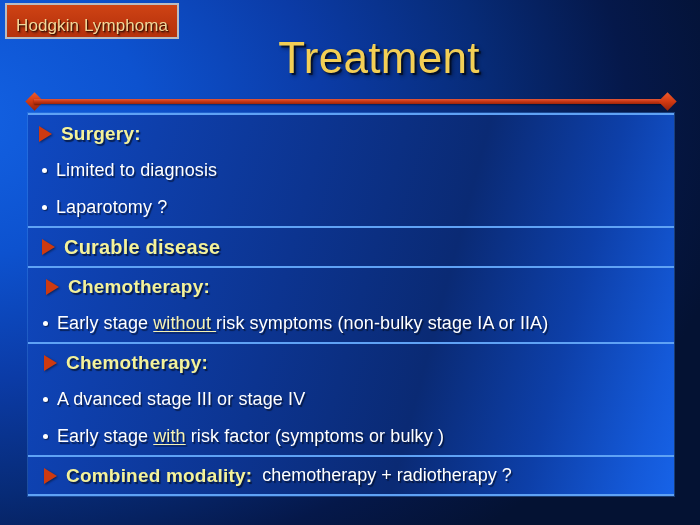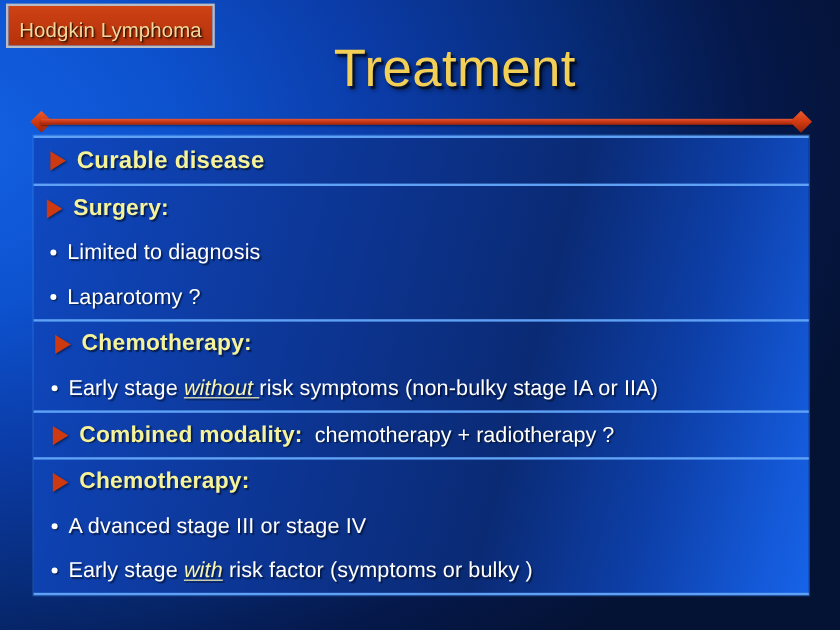--- a/index.html
+++ b/index.html
@@ -117,21 +117,20 @@
   .dot.d2{margin-left:9px;}
   .s-text{
     font-size:18px;font-weight:400;color:#ffffff;
     letter-spacing:.1px;
     text-shadow:1.5px 1.5px 1px rgba(0,0,0,.5);
   }
   .s-text .u{
     color:#f6f3b4;
     text-decoration:underline;
     text-underline-offset:2px;
-    font-style:italic;
   }
 </style>
 </head>
 <body>
 
 <div id="slide">
 
   <div class="banner">
     <span class="banner-text">Hodgkin Lymphoma</span>
   </div>
@@ -140,69 +139,69 @@
 
   <div class="divider">
     <div class="dia left"></div>
     <div class="bar"></div>
     <div class="dia right"></div>
   </div>
 
   <div class="panel">
 
     <div class="row">
+      <div class="headline">
+        <span class="tri ind2"></span>
+        <span class="h-label">Surgery:</span>
+      </div>
+      <div class="subline">
+        <span class="dot d1"></span>
+        <span class="s-text">Limited to diagnosis</span>
+      </div>
+      <div class="subline">
+        <span class="dot d1"></span>
+        <span class="s-text">Laparotomy ?</span>
+      </div>
+    </div>
+
+    <div class="row">
       <div class="headline tall">
         <span class="tri ind1"></span>
         <span class="h-label big">Curable disease</span>
       </div>
     </div>
 
     <div class="row">
       <div class="headline">
-        <span class="tri ind2"></span>
-        <span class="h-label">Surgery:</span>
-      </div>
-      <div class="subline">
-        <span class="dot d1"></span>
-        <span class="s-text">Limited to diagnosis</span>
-      </div>
-      <div class="subline">
-        <span class="dot d1"></span>
-        <span class="s-text">Laparotomy ?</span>
-      </div>
-    </div>
-
-    <div class="row">
-      <div class="headline">
         <span class="tri ind3"></span>
         <span class="h-label">Chemotherapy:</span>
       </div>
       <div class="subline">
         <span class="dot d2"></span>
         <span class="s-text"><span>Early stage </span><span class="u">without </span><span>risk symptoms (non-bulky stage IA or IIA)</span></span>
+      </div>
+    </div>
+
+    <div class="row">
+      <div class="headline">
+        <span class="tri ind4"></span>
+        <span class="h-label">Chemotherapy:</span>
+      </div>
+      <div class="subline">
+        <span class="dot d2"></span>
+        <span class="s-text">A dvanced  stage III or stage IV</span>
+      </div>
+      <div class="subline">
+        <span class="dot d2"></span>
+        <span class="s-text"><span>Early stage </span><span class="u">with</span><span> risk factor (symptoms or bulky )</span></span>
       </div>
     </div>
 
     <div class="row">
       <div class="headline">
         <span class="tri ind4"></span>
         <span class="h-label">Combined modality:</span>
         <span class="h-extra">chemotherapy + radiotherapy ?</span>
       </div>
     </div>
 
-    <div class="row">
-      <div class="headline">
-        <span class="tri ind4"></span>
-        <span class="h-label">Chemotherapy:</span>
-      </div>
-      <div class="subline">
-        <span class="dot d2"></span>
-        <span class="s-text">A dvanced  stage III or stage IV</span>
-      </div>
-      <div class="subline">
-        <span class="dot d2"></span>
-        <span class="s-text"><span>Early stage </span><span class="u">with</span><span> risk factor (symptoms or bulky )</span></span>
-      </div>
-    </div>
-
   </div>
 </div>
 
 </body></html>

